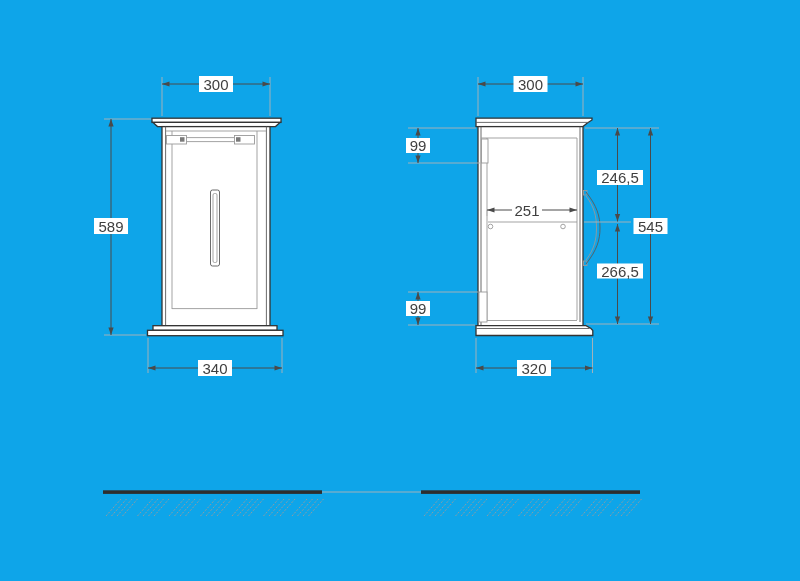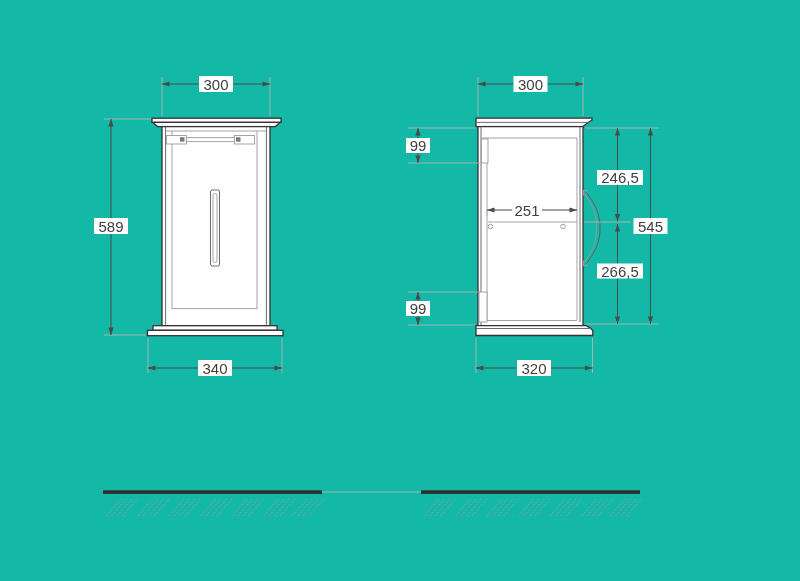--- a/index.html
+++ b/index.html
@@ -1,16 +1,16 @@
 <!DOCTYPE html>
 <html><head>
 <meta charset="utf-8">
 <style>
   html,body{margin:0;padding:0;background:#fff;}
-  #stage{position:relative;width:800px;height:581px;background:#14b8a6;overflow:hidden;}
+  #stage{position:relative;width:800px;height:581px;background:#0ea5e9;overflow:hidden;}
   svg{display:block;}
   .ef {stroke:#333333;stroke-width:1.3;fill:#ffffff;}
   .e2 {stroke:#5a5a5a;stroke-width:0.9;fill:none;}
   .g  {stroke:#999999;stroke-width:0.9;fill:none;}
   .gf {stroke:#999999;stroke-width:0.9;fill:#ffffff;}
   .x  {stroke:#b3b3b3;stroke-width:0.9;fill:none;}
   .d  {stroke:#4a4a4a;stroke-width:1;fill:none;}
   .ar {fill:#4a4a4a;stroke:none;}
   .wf {fill:#ffffff;stroke:none;}
   .sq {fill:#7a7a7a;stroke:none;}

